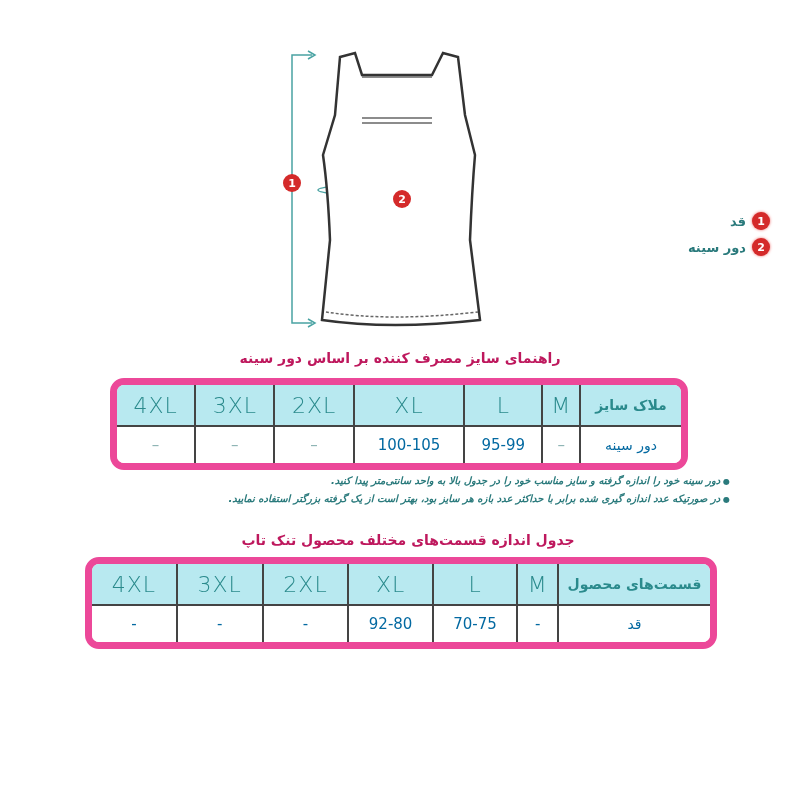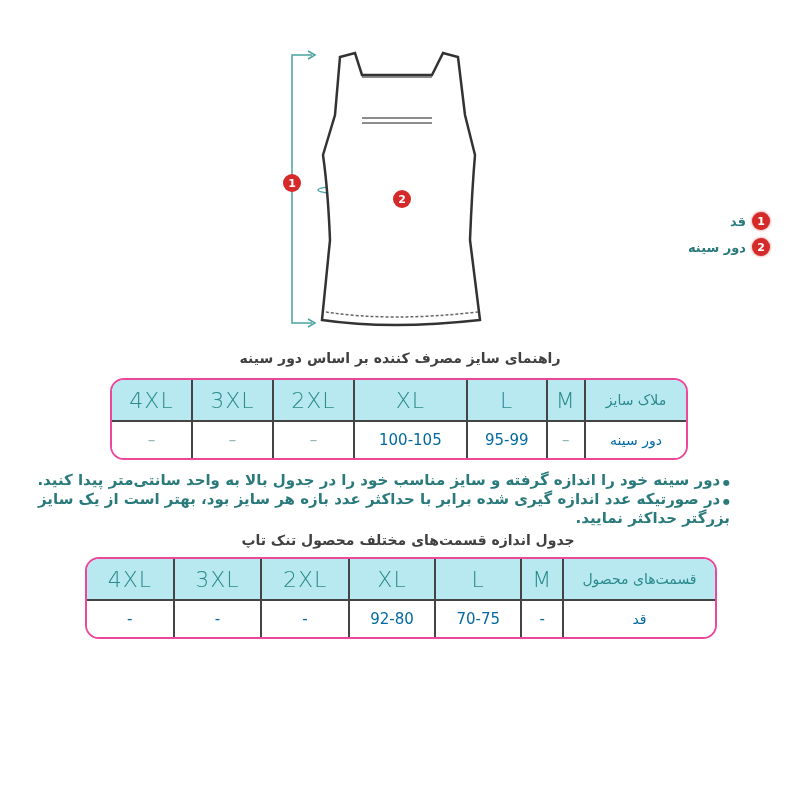--- a/index.html
+++ b/index.html
@@ -2,33 +2,33 @@
 <html><head>
 <meta charset="utf-8">
 <style>
   html,body{margin:0;padding:0;background:#fff;}
   body{width:800px;height:800px;position:relative;overflow:hidden;font-family:"DejaVu Sans",sans-serif;color:#2a7a7c;}
   .abs{position:absolute;}
   .figure{left:280px;top:40px;width:220px;height:300px;}
   .legend{right:30px;top:212px;direction:rtl;}
   .legend-row{display:flex;align-items:center;gap:6px;margin-bottom:8px;font-weight:bold;font-size:13px;color:#2a7a7c;}
   .badge{width:18px;height:18px;border-radius:50%;background:#d42a2a;color:#fff;font-size:11px;display:flex;align-items:center;justify-content:center;font-weight:bold;box-shadow:0 0 3px #e66;}
-  .title{width:800px;text-align:center;font-weight:bold;font-size:14px;direction:rtl;color:#404040;}
-  table.size{border-collapse:separate;border-spacing:0;border:2px solid #ec4899;border-radius:14px;overflow:hidden;direction:ltr;}
+  .title{width:800px;text-align:center;font-weight:bold;font-size:14px;direction:rtl;color:#be185d;}
+  table.size{border-collapse:separate;border-spacing:0;border:7px solid #ec4899;border-radius:14px;overflow:hidden;direction:ltr;}
   table.size td{border-right:2px solid #444;border-bottom:2px solid #444;text-align:center;padding:0;}
   table.size tr td:last-child{border-right:none;}
   table.size tr:last-child td{border-bottom:none;}
   table.size tr.head td{background:#b8e9f0;height:40px;font-size:22px;color:#2a8a8c;font-weight:300;letter-spacing:1px;}
-  table.size tr.head td.rowlabel{font-size:14px;font-weight:normal;direction:rtl;}
+  table.size tr.head td.rowlabel{font-size:14px;font-weight:bold;direction:rtl;}
   table.size tr.body td{background:#fff;height:36px;font-size:15px;font-weight:normal;color:#0369a1;}
   table.size tr.body td.dash{color:#8fb5b5;font-weight:normal;}
   table.size tr.body td.rowlabel{font-size:14px;direction:rtl;}
   .t1{left:110px;top:378px;width:578px;}
   .t2{left:85px;top:557px;width:632px;}
-  .notes{left:30px;top:472px;width:700px;direction:rtl;text-align:right;font-size:15px;font-weight:bold;line-height:17px;color:#2a7a7c;}
+  .notes{left:30px;top:472px;width:700px;direction:rtl;text-align:right;font-size:10px;font-weight:bold;line-height:17px;color:#2a7a7c;font-style:italic;}
   .notes div::before{content:"● ";font-size:8px;}
 </style>
 </head>
 <body>
 
 <svg class="abs figure" viewBox="0 0 220 300">
   <g fill="none" stroke="#4aa3a3" stroke-width="1.5">
     <path d="M32 15 H12 V283 H32"></path>
     <path d="M28 11 L35 15 L28 19"></path>
     <path d="M28 279 L35 283 L28 287"></path>
@@ -81,21 +81,21 @@
     <td>100-105</td>
     <td>95-99</td>
     <td class="dash">–</td>
     <td class="rowlabel">دور سینه</td>
   </tr>
 </tbody>
   </table>
 
 <div class="abs notes">
   <div>دور سینه خود را اندازه گرفته و سایز مناسب خود را در جدول بالا به واحد سانتی‌متر پیدا کنید.</div>
-  <div>در صورتیکه عدد اندازه گیری شده برابر با حداکثر عدد بازه هر سایز بود، بهتر است از یک سایز بزرگتر حداکثر نمایید.</div>
+  <div>در صورتیکه عدد اندازه گیری شده برابر با حداکثر عدد بازه هر سایز بود، بهتر است از یک گرفته بزرگتر استفاده نمایید.</div>
 </div>
 
 <div class="abs title" style="left:0;top:532px;padding-left:8px;">جدول اندازه قسمت‌های مختلف محصول تنک تاپ</div>
 <table class="abs size t2">
   <tbody>
       <tr class="head">
     <td>4XL</td>
     <td>3XL</td>
     <td>2XL</td>
     <td>XL</td>

